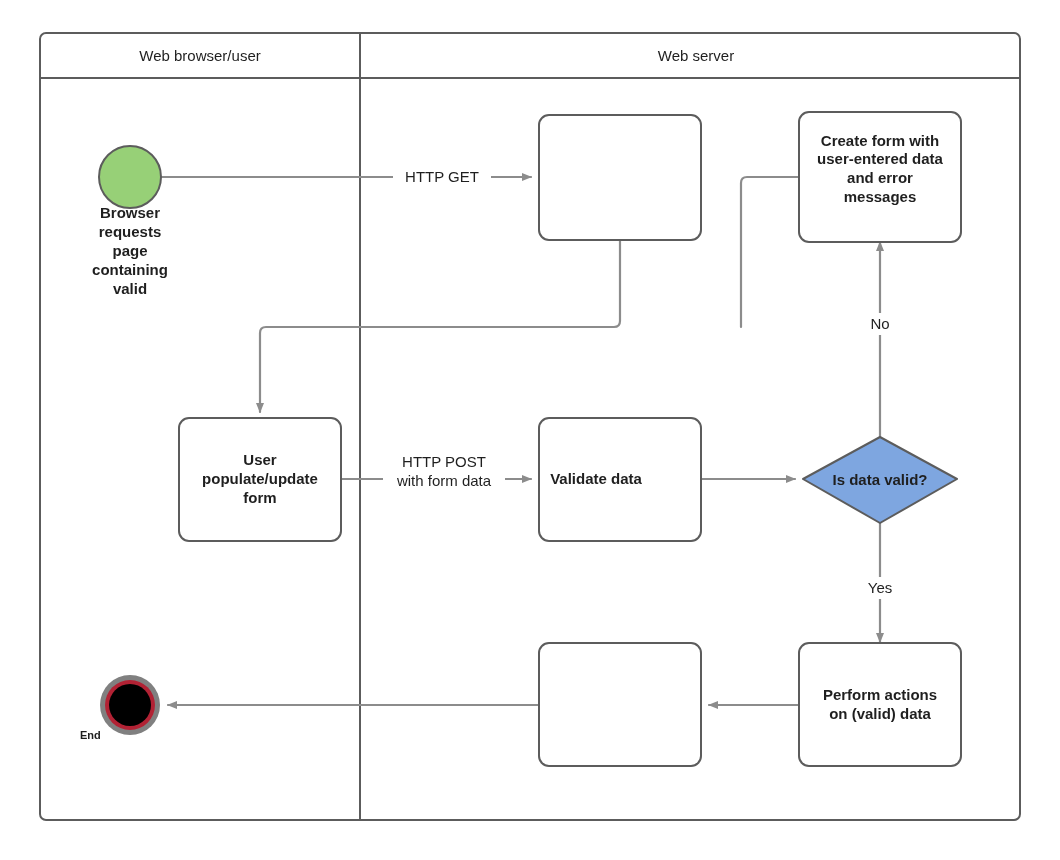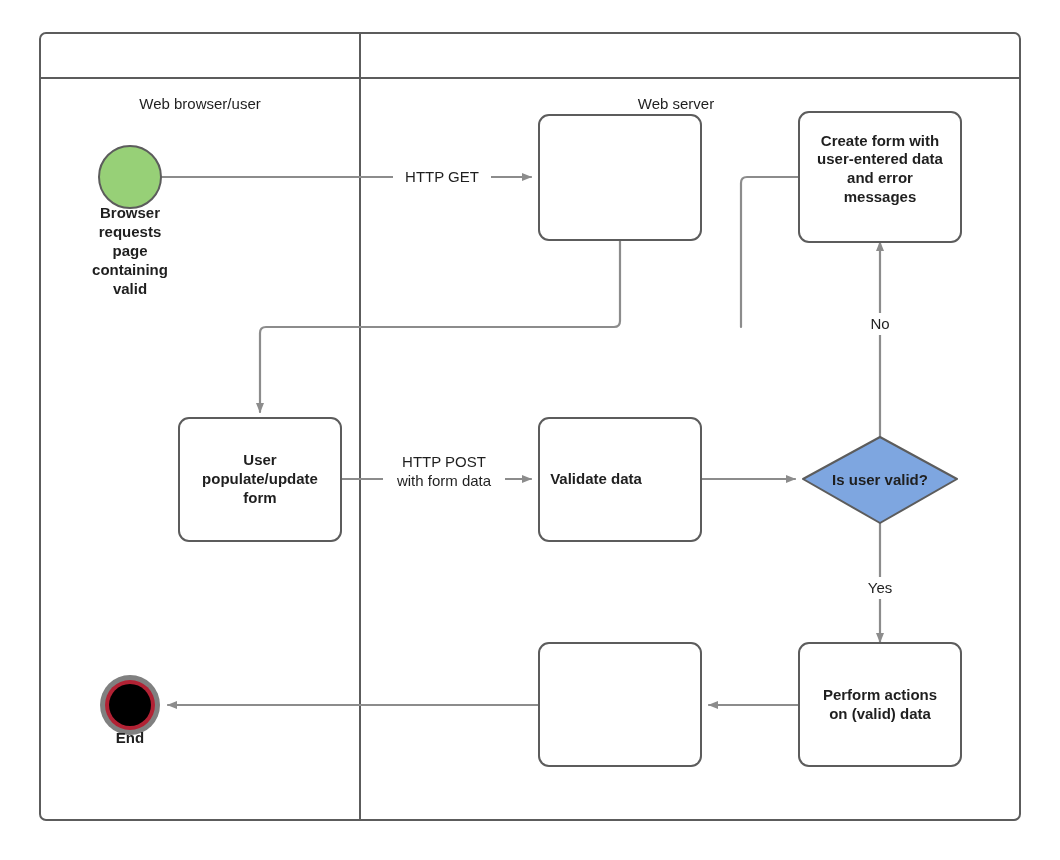--- a/index.html
+++ b/index.html
@@ -43,21 +43,20 @@
   .lane-title {
     position: absolute;
     display: flex;
     align-items: center;
     justify-content: center;
     text-align: center;
     font-family: "Liberation Sans", sans-serif;
     font-size: 15px;
     font-weight: normal;
     color: #1f1f1f;
-    margin-top: 48px;
   }
   .edge-label {
     position: absolute;
     display: flex;
     align-items: center;
     justify-content: center;
     text-align: center;
     font-family: Liberation Sans, sans-serif;
     font-size: 15px;
     font-weight: normal;
@@ -71,23 +70,22 @@
     text-align: center;
     font-family: "Liberation Sans", sans-serif;
     font-size: 15px;
     font-weight: bold;
     color: #1f1f1f;
     line-height: 1.27;
     white-space: pre-line;
   }
   .end-caption {
     position: absolute;
-    text-align: center;
     font-family: "Liberation Sans", sans-serif;
-    font-size: 15px;
+    font-size: 11px;
     font-weight: bold;
     color: #1f1f1f;
   }
 </style>
 </head>
 <body>
 
 <div id="canvas">
 
   <svg class="svg-layer" viewBox="0 0 1060 860">
@@ -147,41 +145,41 @@
       <g>
         <circle cx="130" cy="705" r="30" fill="#808080"></circle>
         <circle cx="130" cy="705" r="25" fill="#B22234"></circle>
         <circle cx="130" cy="705" r="21" fill="#000000"></circle>
       </g>
     </g>
   </svg>
 
   <div class="lane-title" style="left:42px; top:34px; width:316px; height:43px;">Web browser/user</div>
 
-  <div class="lane-title" style="left:362px; top:34px; width:628px; height:43px;">Web server</div>
+  <div class="lane-title" style="left:362px; top:34px; width:628px; height:43px;padding-left:20px;">Web server</div>
 
   <div class="start-caption" style="left:60px; top:203px; width:140px;">Browser
 requests
 page
 containing
 valid</div>
 
 
   <div class="node-text" style="left:797px; top:104px; width:166px; height:130px;">Create form with
 user-entered data
 and error
 messages</div>
 
   <div class="node-text" style="left:177px; top:418px; width:166px; height:123px;">User
 populate/update
 form</div>
 
   <div class="node-text" style="left:515px; top:418px; width:162px; height:123px;">Validate data</div>
 
-  <div class="node-text" style="left:803px; top:437px; width:154px; height:86px;">Is user valid?</div>
+  <div class="node-text" style="left:803px; top:437px; width:154px; height:86px;">Is data valid?</div>
 
   <div class="node-text" style="left:797px; top:643px; width:166px; height:123px;">Perform actions
 on (valid) data</div>
 
 
   <div class="end-caption" style="left:80px; top:729px; width:100px;">End</div>
 
   <div class="edge-label" style="left:393px; top:166px; width:98px; height:22px;">HTTP GET</div>
 
   <div class="edge-label" style="left:383px; top:452px; width:122px; height:40px;">HTTP POST

